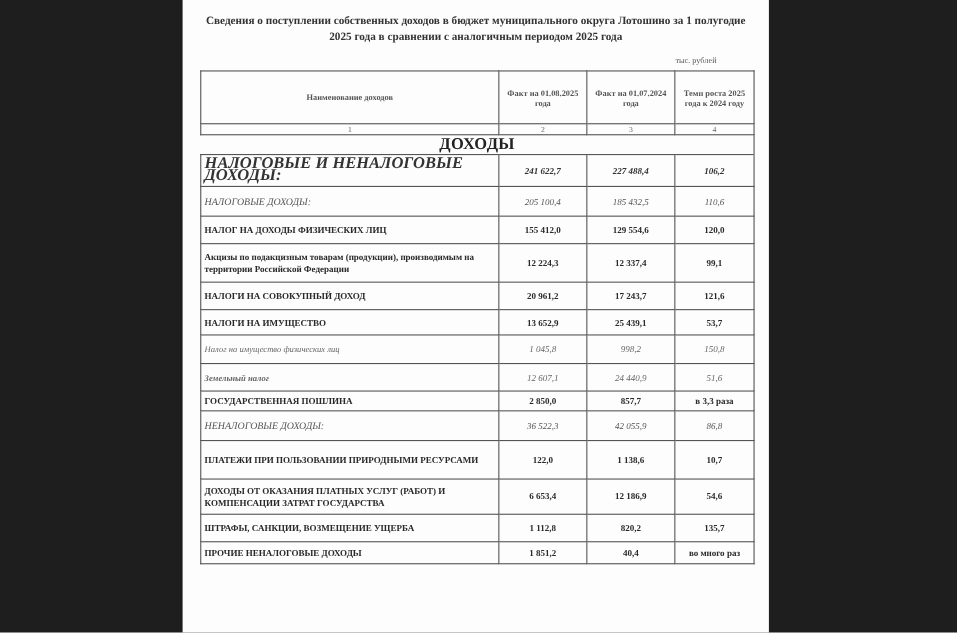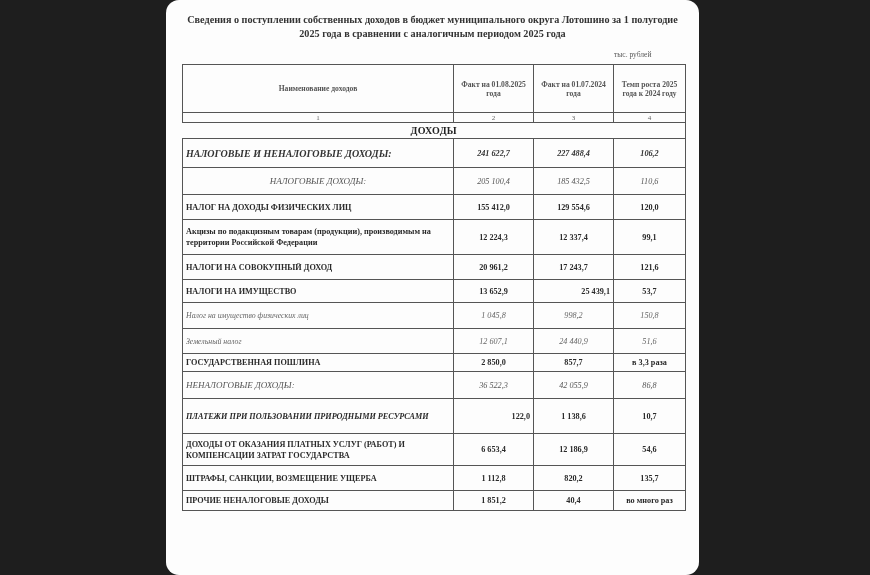--- a/index.html
+++ b/index.html
@@ -6,21 +6,20 @@
   body {
     width: 870px; height: 575px; overflow: hidden;
     background: #1e1e1e;
     position: relative;
     font-family: "Liberation Serif", "DejaVu Serif", serif;
     color: #2a2a2a;
   }
   .page {
     position: absolute; left: 166px; top: 0; width: 533px; height: 575px;
     background: #fdfdfd;
-    border-radius: 13px;
   }
   .title {
     position: absolute; left: 0; top: 13px; width: 533px;
     text-align: center; font-weight: bold; font-size: 10.2px; line-height: 14px;
     color: #333;
   }
   .units {
     position: absolute; left: 448px; top: 50px; font-size: 7.5px; color: #555;
   }
   table {
@@ -32,25 +31,25 @@
     padding: 0 3px;
     font-size: 8.2px;
     vertical-align: middle;
   }
   col.c1 { width: 271px; }
   col.c2 { width: 80px; }
   col.c3 { width: 80px; }
   col.c4 { width: 72px; }
   .hdr td { height: 47px; text-align: center; font-weight: bold; font-size: 7.6px; color: #555; }
   .nums td { height: 9px; text-align: center; font-size: 7px; color: #666; line-height: 8px; }
-  .section td { border-left: none; border-bottom: none; height: 15px; text-align: center; font-weight: bold; font-size: 10px; letter-spacing: 0.3px; color: #222; }
+  .section td { border-left: none; border-bottom: none; height: 15px; text-align: center; font-weight: bold; font-size: 15px; letter-spacing: 0.3px; color: #222; }
   td.num { text-align: center; }
   tr.bold td { font-weight: bold; color: #2a2a2a; }
   tr.bold-italic td { font-weight: bold; font-style: italic; color: #333; }
-  tr.bold-italic td.name { font-size: 10px; }
+  tr.bold-italic td.name { font-size: 15px; }
   tr.italic td { font-style: italic; color: #555; }
   tr.italic td.name { font-size: 9px; }
   tr.italic-small td { font-style: italic; color: #666; }
   tr.italic-small td.name { font-size: 7.8px; }
   td.name { text-align: left; line-height: 11px; }
 </style>
 </head>
 <body>
 
 <div class="page">
@@ -83,21 +82,21 @@
       <tr class="section">
         <td colspan="4">ДОХОДЫ</td>
       </tr>
     <tr class="bold-italic">
           <td class="name" style="height: 28px;">НАЛОГОВЫЕ И НЕНАЛОГОВЫЕ ДОХОДЫ:</td>
           <td class="num" style="height: 28px;">241 622,7</td>
           <td class="num" style="height: 28px;">227 488,4</td>
           <td class="num" style="height: 28px;">106,2</td>
         </tr>
         <tr class="italic">
-          <td class="name" style="height: 26px; text-align: center;">НАЛОГОВЫЕ ДОХОДЫ:</td>
+          <td class="name" style="height: 26px;">НАЛОГОВЫЕ ДОХОДЫ:</td>
           <td class="num" style="height: 26px;">205 100,4</td>
           <td class="num" style="height: 26px;">185 432,5</td>
           <td class="num" style="height: 26px;">110,6</td>
         </tr>
         <tr class="bold">
           <td class="name" style="height: 24px;">НАЛОГ НА ДОХОДЫ ФИЗИЧЕСКИХ ЛИЦ</td>
           <td class="num" style="height: 24px;">155 412,0</td>
           <td class="num" style="height: 24px;">129 554,6</td>
           <td class="num" style="height: 24px;">120,0</td>
         </tr>
@@ -109,50 +108,50 @@
         </tr>
         <tr class="bold">
           <td class="name" style="height: 24px;">НАЛОГИ НА СОВОКУПНЫЙ ДОХОД</td>
           <td class="num" style="height: 24px;">20 961,2</td>
           <td class="num" style="height: 24px;">17 243,7</td>
           <td class="num" style="height: 24px;">121,6</td>
         </tr>
         <tr class="bold">
           <td class="name" style="height: 22px;">НАЛОГИ НА ИМУЩЕСТВО</td>
           <td class="num" style="height: 22px;">13 652,9</td>
-          <td class="num" style="height: 22px; text-align: right;">25 439,1</td>
+          <td class="num" style="height: 22px;">25 439,1</td>
           <td class="num" style="height: 22px;">53,7</td>
         </tr>
         <tr class="italic-small">
           <td class="name" style="height: 25px;">Налог на имущество физических лиц</td>
           <td class="num" style="height: 25px;">1 045,8</td>
           <td class="num" style="height: 25px;">998,2</td>
           <td class="num" style="height: 25px;">150,8</td>
         </tr>
         <tr class="italic-small">
-          <td class="name" style="height: 24px;">Земельный налог</td>
+          <td class="name" style="height: 24px; font-weight: bold;">Земельный налог</td>
           <td class="num" style="height: 24px;">12 607,1</td>
           <td class="num" style="height: 24px;">24 440,9</td>
           <td class="num" style="height: 24px;">51,6</td>
         </tr>
         <tr class="bold">
           <td class="name" style="height: 17px;">ГОСУДАРСТВЕННАЯ ПОШЛИНА</td>
           <td class="num" style="height: 17px;">2 850,0</td>
           <td class="num" style="height: 17px; margin-top: 32px;">857,7</td>
           <td class="num" style="height: 17px;">в 3,3 раза</td>
         </tr>
         <tr class="italic">
           <td class="name" style="height: 26px;">НЕНАЛОГОВЫЕ ДОХОДЫ:</td>
           <td class="num" style="height: 26px;">36 522,3</td>
           <td class="num" style="height: 26px;">42 055,9</td>
           <td class="num" style="height: 26px;">86,8</td>
         </tr>
         <tr class="bold">
-          <td class="name" style="height: 34px; font-style: italic;">ПЛАТЕЖИ ПРИ ПОЛЬЗОВАНИИ ПРИРОДНЫМИ РЕСУРСАМИ</td>
-          <td class="num" style="height: 34px; text-align: right;">122,0</td>
+          <td class="name" style="height: 34px;">ПЛАТЕЖИ ПРИ ПОЛЬЗОВАНИИ ПРИРОДНЫМИ РЕСУРСАМИ</td>
+          <td class="num" style="height: 34px;">122,0</td>
           <td class="num" style="height: 34px;">1 138,6</td>
           <td class="num" style="height: 34px;">10,7</td>
         </tr>
         <tr class="bold">
           <td class="name" style="height: 31px;">ДОХОДЫ ОТ ОКАЗАНИЯ ПЛАТНЫХ УСЛУГ (РАБОТ) И КОМПЕНСАЦИИ ЗАТРАТ ГОСУДАРСТВА</td>
           <td class="num" style="height: 31px;">6 653,4</td>
           <td class="num" style="height: 31px;">12 186,9</td>
           <td class="num" style="height: 31px;">54,6</td>
         </tr>
         <tr class="bold">

